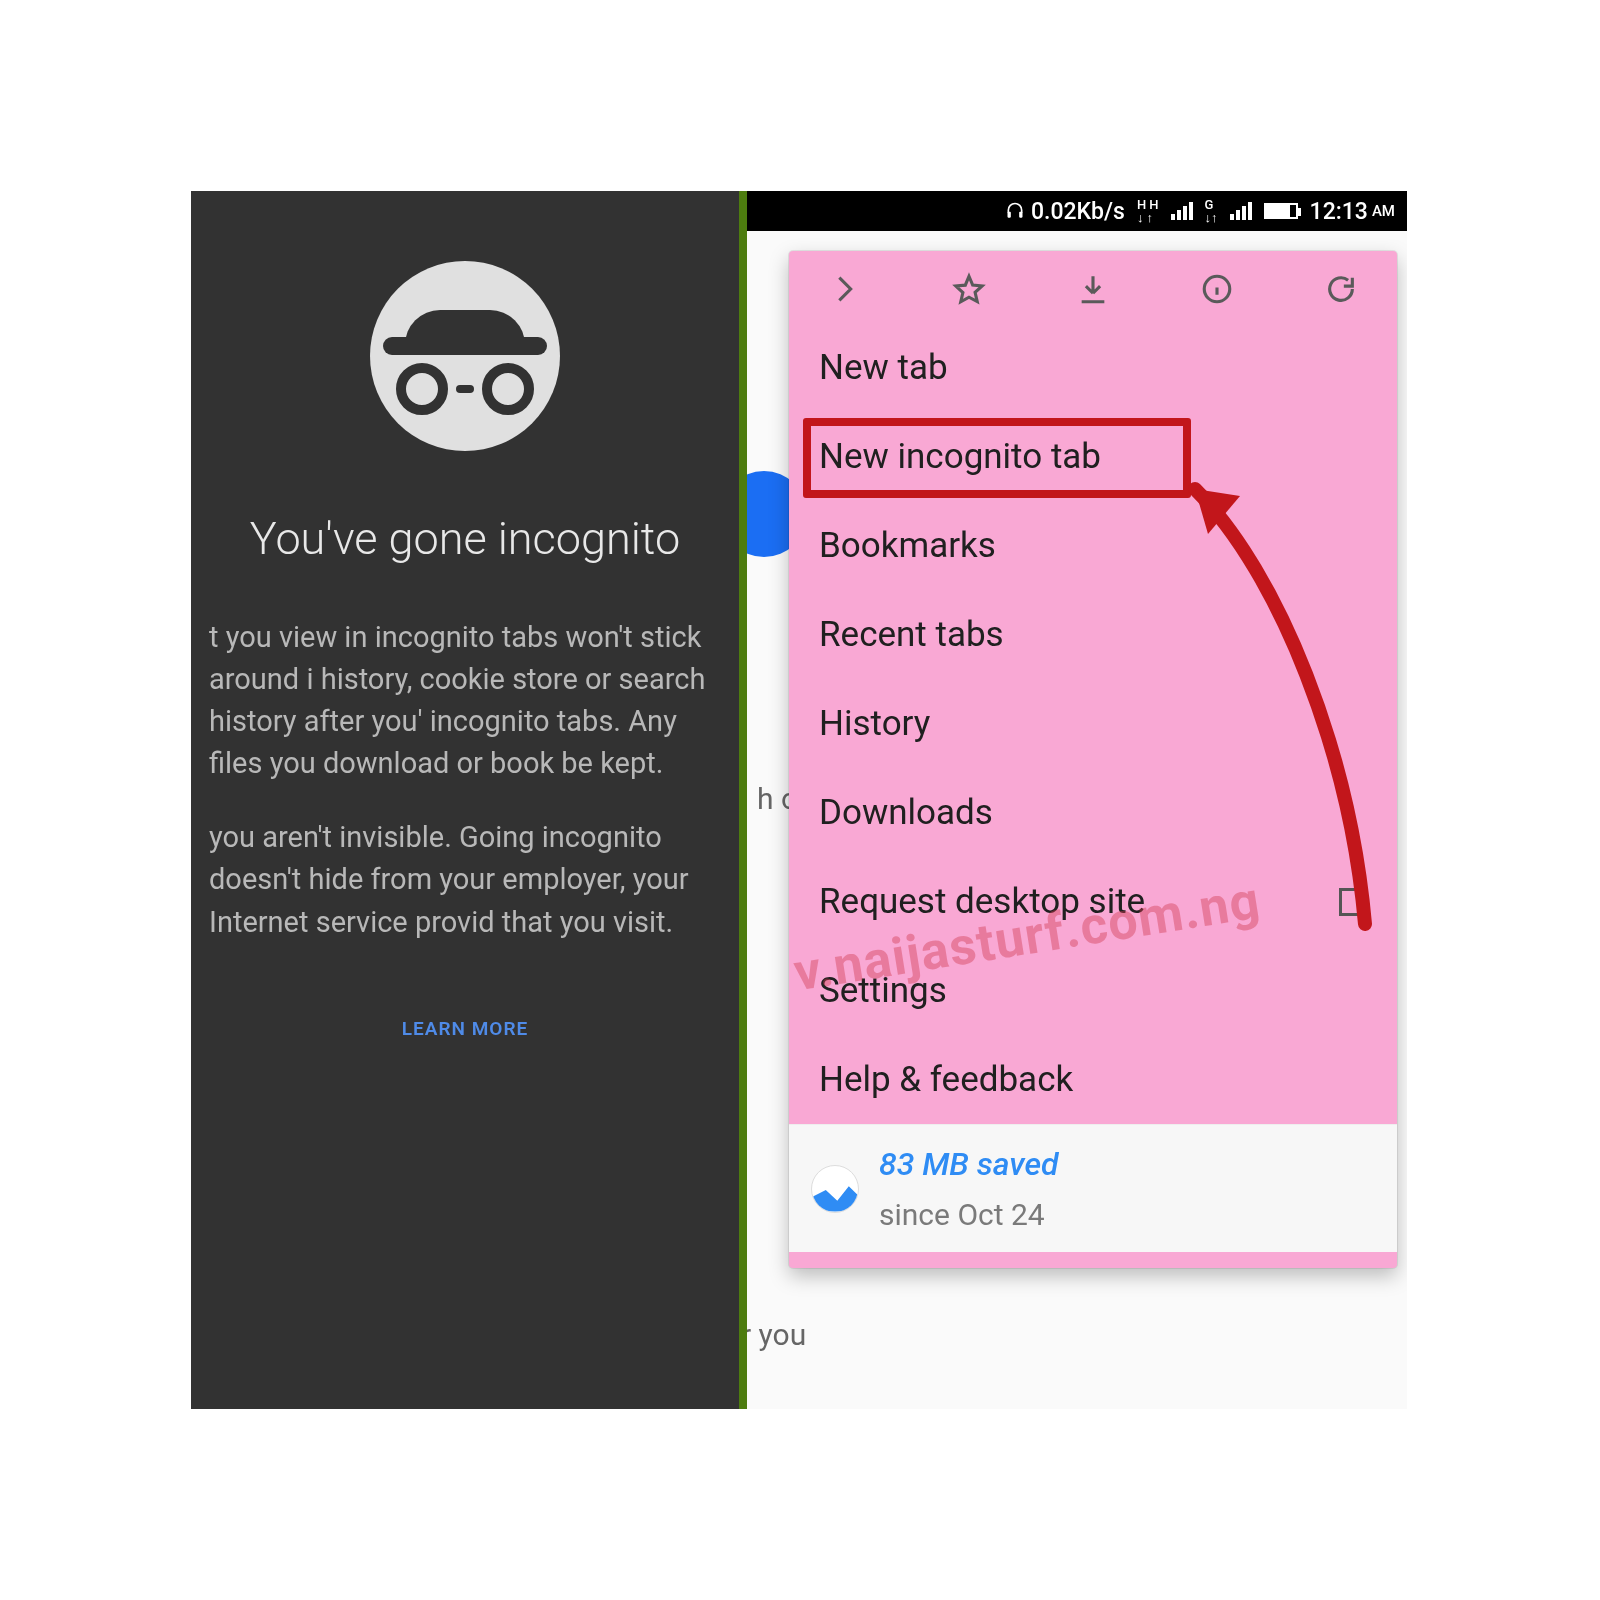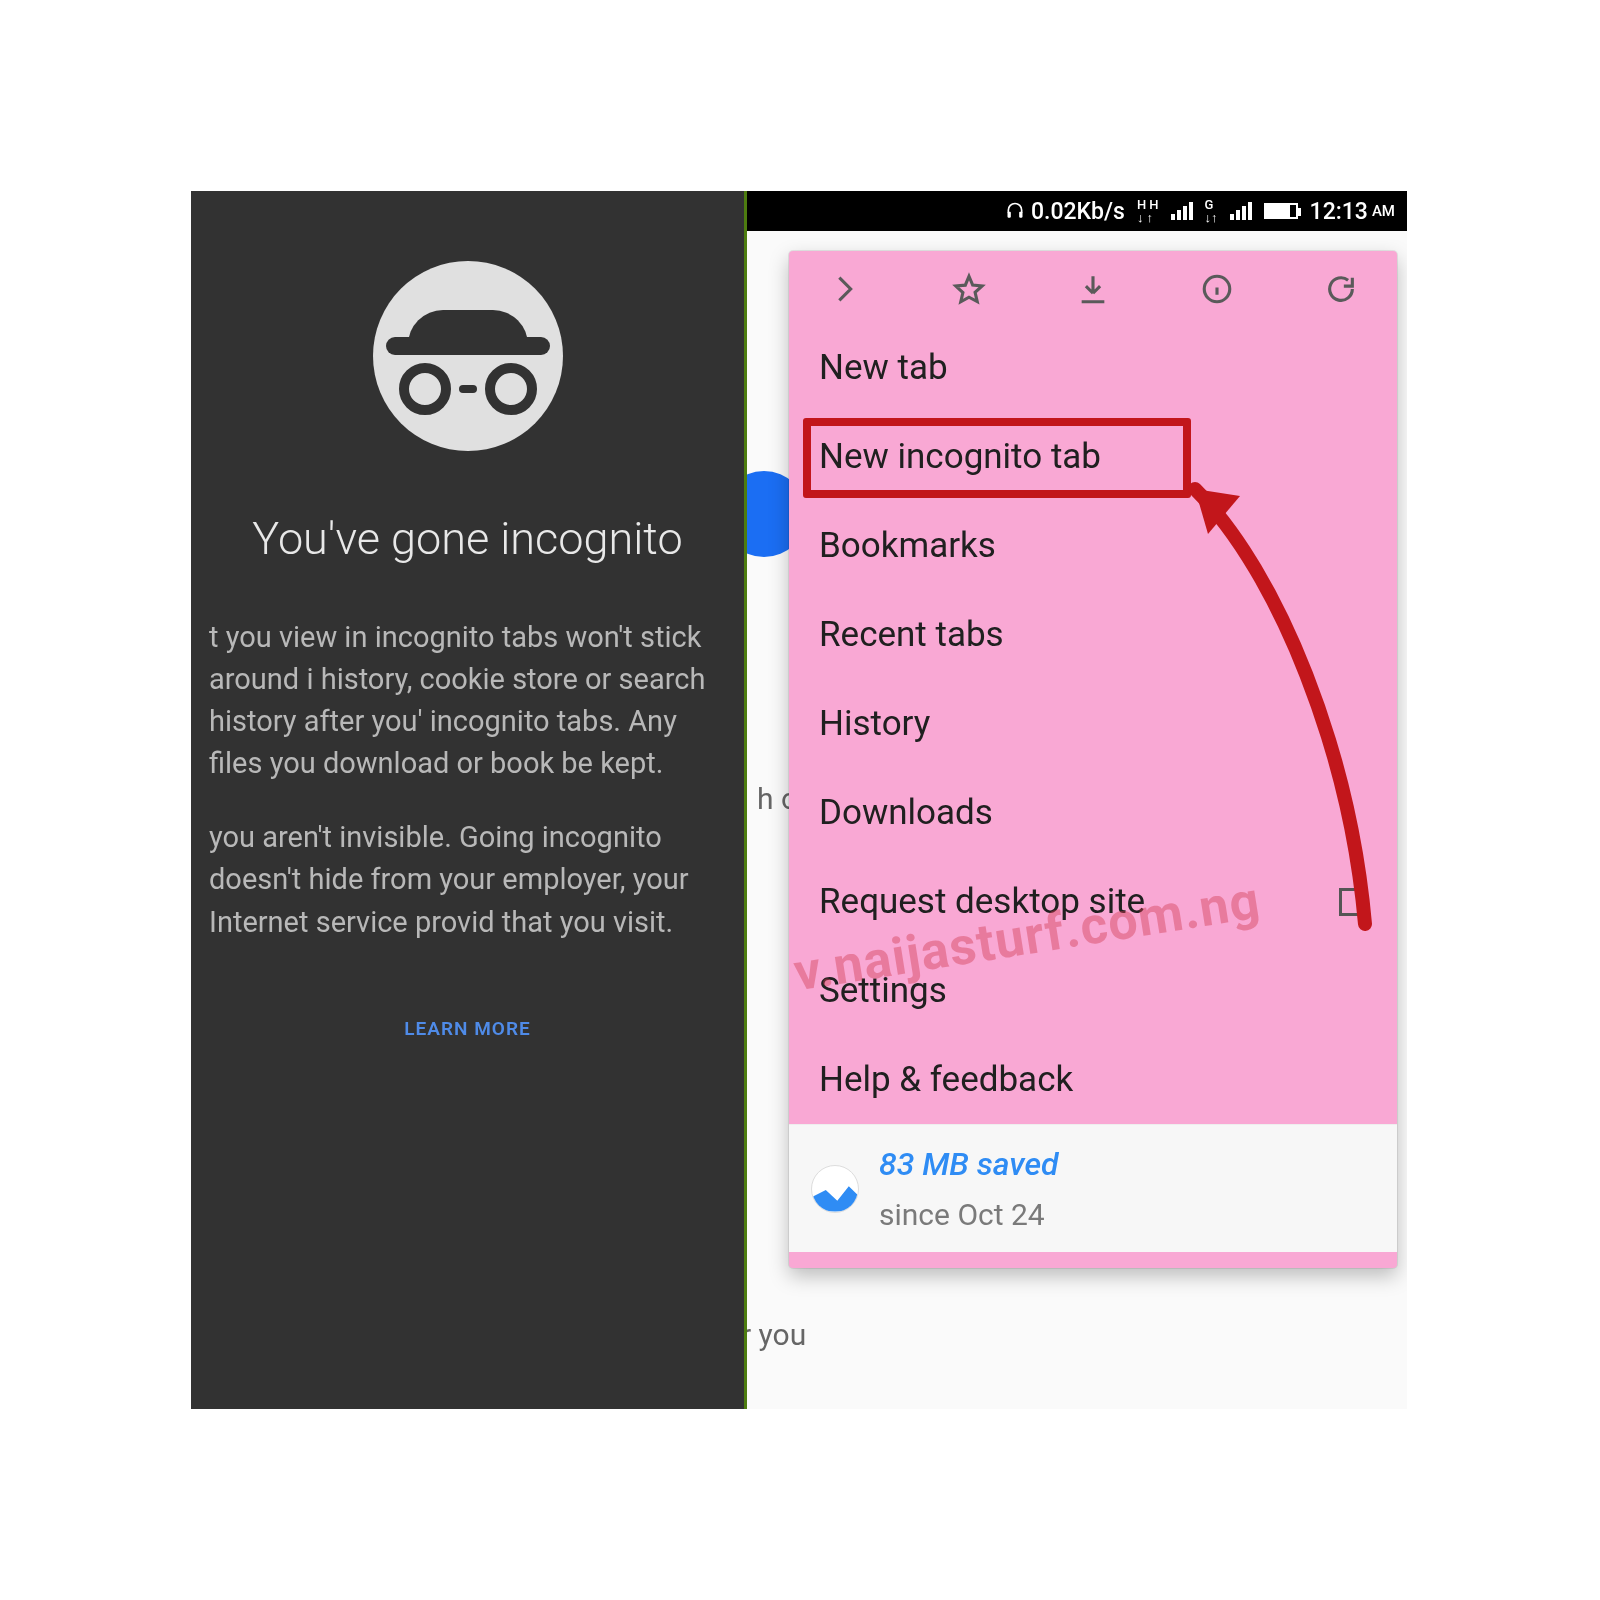--- a/index.html
+++ b/index.html
@@ -10,21 +10,21 @@
     background:#fff;
   }
   .collage {
     width:1222px; height:1222px;
     margin:auto;
     background:#fff;
     display:flex;
     border:2px solid #fff;
   }
   .panel { position:relative; height:100%; overflow:hidden; }
-  .panel-left  { width:556px; border-right:3px solid #4d7c0f; }
+  .panel-left  { width:556px; border-right:8px solid #4d7c0f; }
   .panel-right { width:660px; }
 
   
   .incognito {
     width:100%; height:100%;
     background:#323232;
     color:#c9c9c9;
     padding:60px 18px 40px;
     display:flex;
     flex-direction:column;

